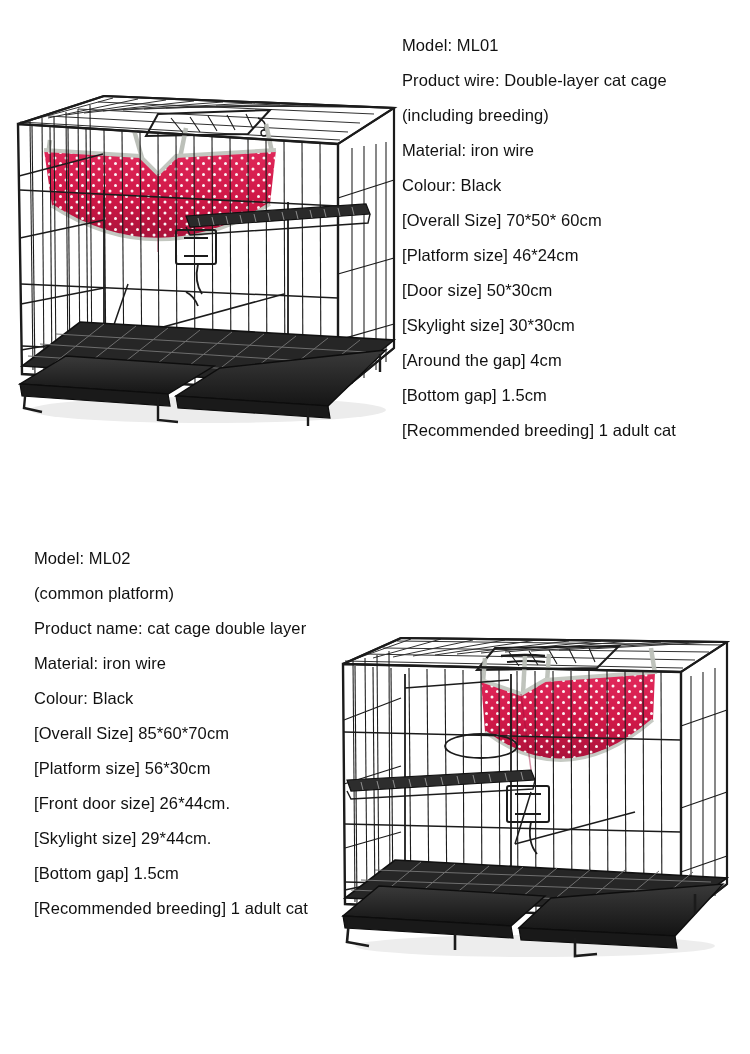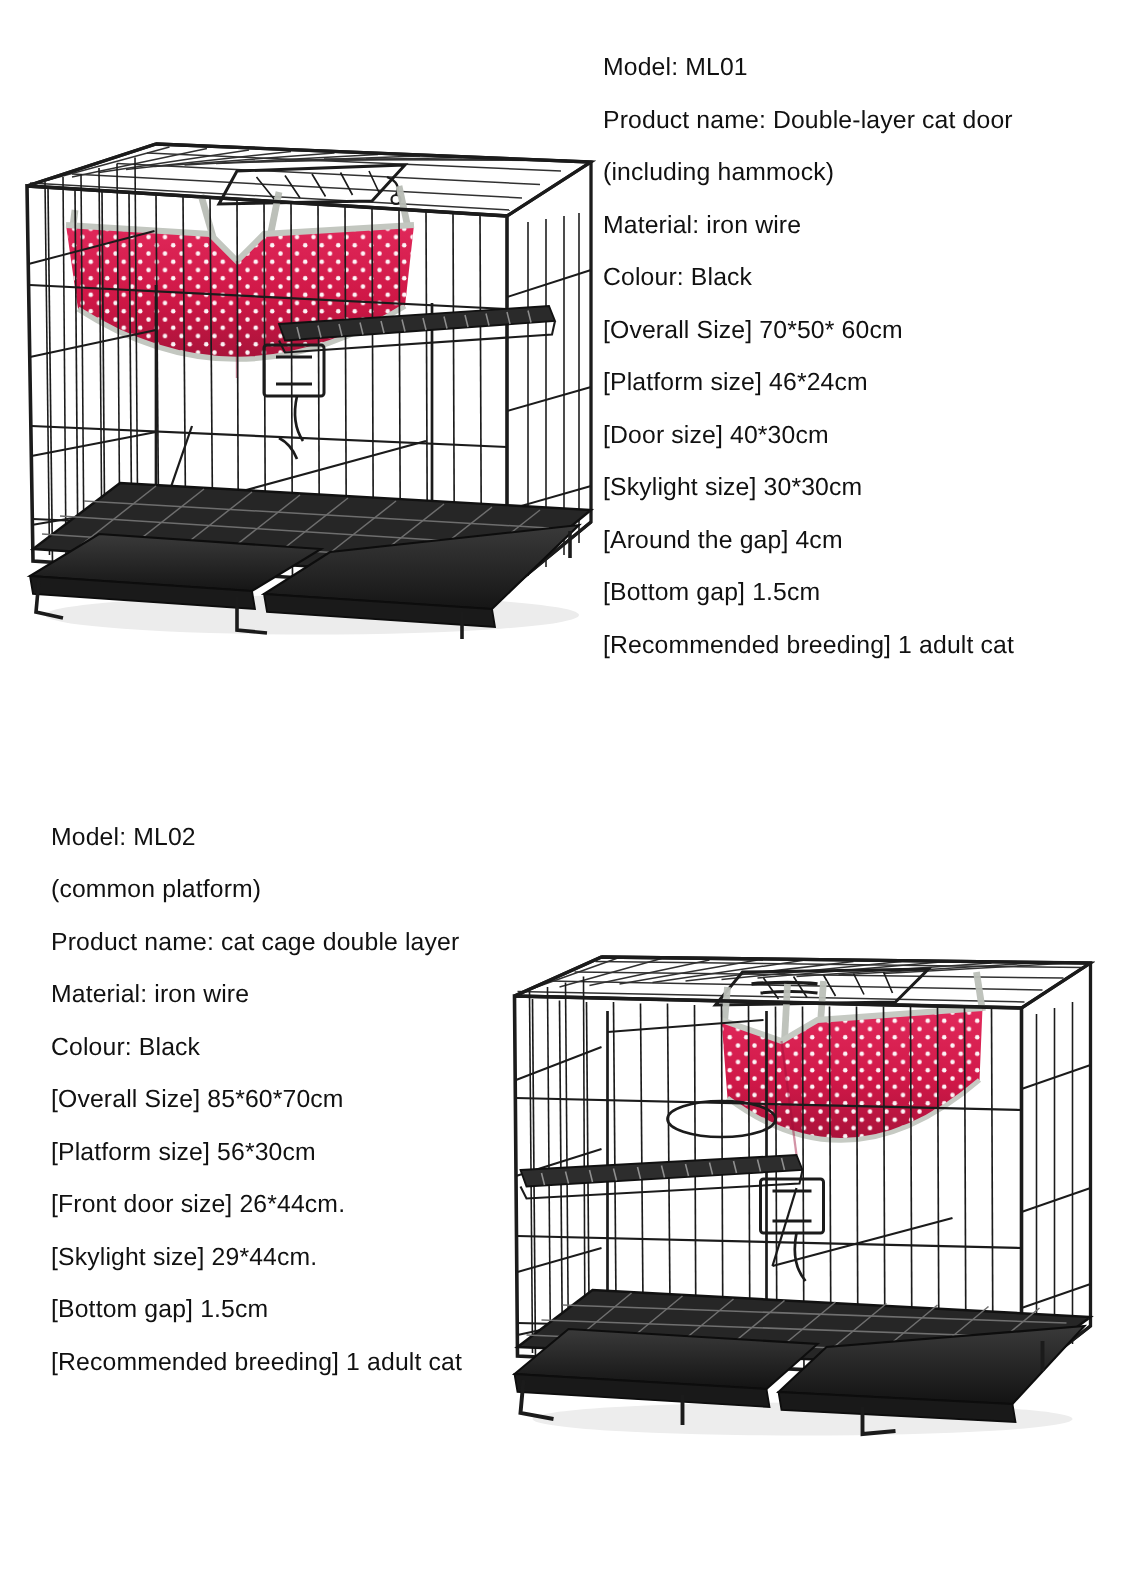--- a/index.html
+++ b/index.html
@@ -255,27 +255,27 @@
         <path d="M150 320 L150 342 L170 344"></path>
         <path d="M300 330 L300 348"></path>
         <path d="M372 276 L372 294"></path>
       </g>
     </g>
   </svg>
 </div>
 
 <div class="spec-block" id="spec-ml01">
   <div class="spec-line">Model: ML01</div>
-  <div class="spec-line">Product name: Double-layer cat door</div>
-  <div class="spec-line"> (including hammock)</div>
+  <div class="spec-line">Product wire: Double-layer cat cage</div>
+  <div class="spec-line"> (including breeding)</div>
   <div class="spec-line">Material: iron wire</div>
   <div class="spec-line">Colour: Black</div>
   <div class="spec-line">[Overall Size] 70*50* 60cm</div>
   <div class="spec-line">[Platform size] 46*24cm</div>
-  <div class="spec-line">[Door size] 40*30cm</div>
+  <div class="spec-line">[Door size] 50*30cm</div>
   <div class="spec-line">[Skylight size] 30*30cm</div>
   <div class="spec-line">[Around the gap] 4cm</div>
   <div class="spec-line">[Bottom gap] 1.5cm</div>
   <div class="spec-line">[Recommended breeding] 1 adult cat</div>
 </div>
 
 <div class="spec-block" id="spec-ml02">
   <div class="spec-line">Model: ML02</div>
   <div class="spec-line">(common platform)</div>
   <div class="spec-line">Product name: cat cage double layer</div>

